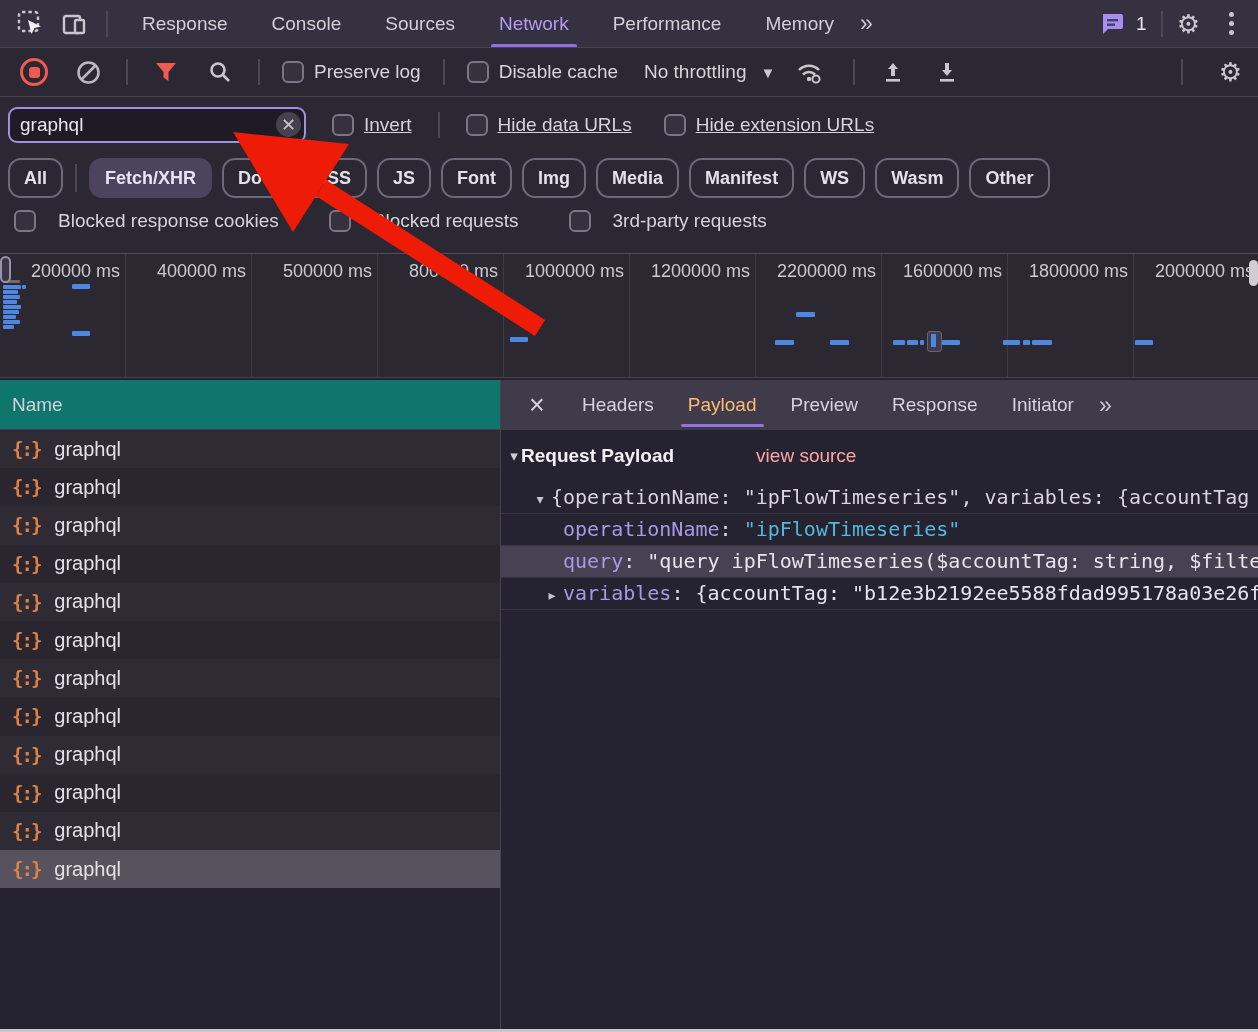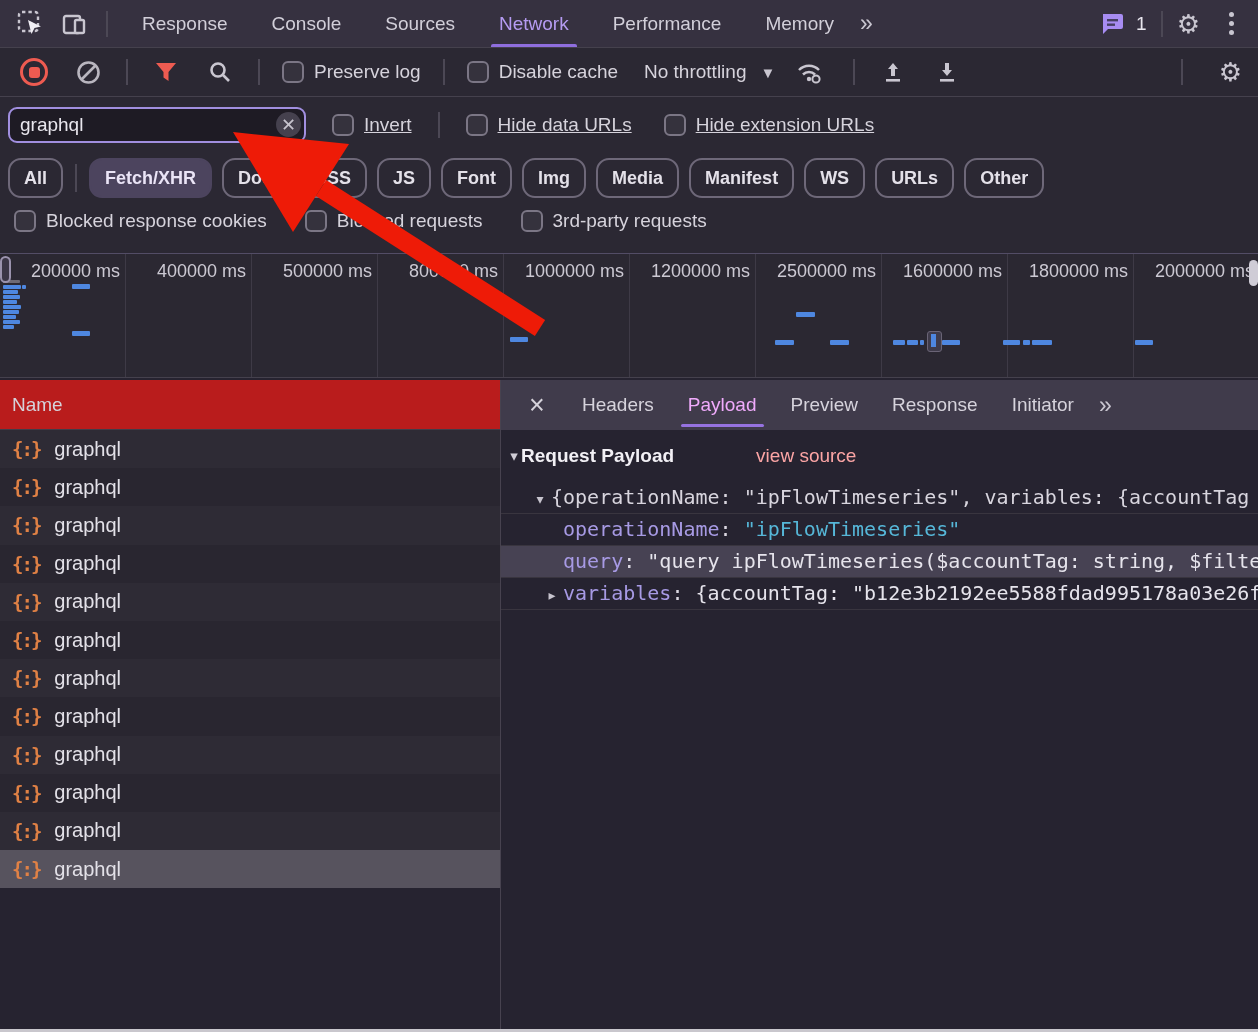--- a/index.html
+++ b/index.html
@@ -47,50 +47,50 @@
   .clear-btn{position:absolute;right:5px;top:5px;width:25px;height:25px;border-radius:50%;background:#45414e;color:#c6c3cd;
     display:flex;align-items:center;justify-content:center;font-size:18px;line-height:1;}
   .frow1 .cb{margin-left:26px;}
   .frow1 .lbl{margin:0 18px 0 10px;white-space:nowrap;color:#d6d3dc;text-decoration:underline;}
   .frow1 .vdiv{margin:0 8px;}
   .frow2{position:absolute;left:0;top:61px;width:100%;display:flex;align-items:center;gap:10px;padding-left:8px;box-sizing:border-box;}
   .chip{height:40px;padding:0 14px;display:flex;align-items:center;border:2px solid #6e6879;border-radius:13px;
     color:#e4e1e9;font-weight:700;font-size:18px;box-sizing:border-box;white-space:nowrap;}
   .chip.active{background:#4c445e;border-color:#4c445e;color:#eae4f6;}
   .chipdiv{height:28px;margin:0 2px;}
-  .frow3{position:absolute;left:0;top:113px;width:100%;display:flex;align-items:center;padding-left:14px;box-sizing:border-box;}
+  .frow3{position:absolute;left:0;top:113px;width:100%;display:flex;align-items:center;padding-left:14px;box-sizing:border-box;gap:12px;}
   .frow3 .lbl{margin:0 38px 0 10px;white-space:nowrap;color:#d6d3dc;}
   
   .timeline{position:absolute;left:0;top:254px;width:100%;height:124px;background:#2b2832;border-bottom:1px solid #45414d;
     box-sizing:border-box;overflow:hidden;
     background-image:repeating-linear-gradient(to right,transparent 0 125px,#3e3a46 125px 126px);}
   .tick{position:absolute;top:7px;width:128px;text-align:right;color:#ccc9d3;font-size:18px;white-space:nowrap;}
   .bar{position:absolute;background:#4e87e0;border-radius:1px;}
   .bar.grey{background:#6e6a74;}
   .bar.marker{background:#3f3b4a;border:1px solid #6a6476;border-radius:3px;}
   .bar.marker::after{content:"";position:absolute;left:3px;top:2px;width:5px;height:13px;background:#4e87e0;}
   .brush-left{position:absolute;left:0;top:2px;width:11px;height:27px;border:2px solid #9b93ae;border-radius:6px;background:#3b3646;box-sizing:border-box;}
   .brush-right{position:absolute;left:1249px;top:6px;width:9px;height:26px;border-radius:5px;background:#cfccd6;}
   
   .main{position:absolute;left:0;top:380px;width:100%;height:649px;display:flex;}
   .leftpane{width:501px;flex:none;background:#262330;border-right:1px solid #47424f;box-sizing:border-box;display:flex;flex-direction:column;}
-  .namehdr{height:50px;flex:none;background:#b91c1c;border-bottom:1px solid #413d49;display:flex;align-items:center;
+  .namehdr{height:50px;flex:none;background:#0f766e;border-bottom:1px solid #413d49;display:flex;align-items:center;
     padding-left:12px;color:#d5d2da;box-sizing:border-box;}
   .reqrows{flex:1;overflow:hidden;}
   .reqrow{height:38.2px;display:flex;align-items:center;padding-left:12px;color:#e3e1e8;font-size:20px;box-sizing:border-box;}
   .reqrow:nth-child(odd){background:#2e2b35;}
   .reqrow:nth-child(even){background:#292630;}
   .reqrow.selected{background:#57535e;}
   .braces{font-family:"DejaVu Sans Mono",monospace;color:#e08145;font-size:19px;letter-spacing:-2px;margin-right:14px;font-weight:700;}
   
   .rightpane{flex:1;display:flex;flex-direction:column;background:#262330;min-width:0;}
   .dtabs{height:50px;flex:none;background:#403b4b;display:flex;align-items:stretch;padding-left:16px;box-sizing:border-box;}
   .closex{width:40px;display:flex;align-items:center;justify-content:center;color:#d6d3db;font-size:27px;margin-right:8px;}
   .dtab{position:relative;display:flex;align-items:center;padding:0 17px;color:#d6d3dc;}
-  .dtab.active{color:#f0abfc;}
+  .dtab.active{color:#fdba74;}
   .dtab.active::after{content:"";position:absolute;left:10px;right:10px;bottom:3px;height:3px;background:#9672e0;border-radius:2px;}
   .dtabs .chev{margin-left:8px;align-self:center;}
   .payload{flex:1;overflow:hidden;}
   .psection{display:flex;align-items:center;height:52px;padding-left:6px;}
   .psection .arrow{color:#d0cdd6;font-size:15px;width:14px;text-align:center;}
   .ptitle{font-weight:700;color:#f2f0f5;}
   .viewsrc{color:#fca5a5;margin-left:82px;}
   .prow{position:relative;height:31px;line-height:31px;font-family:"DejaVu Sans Mono",monospace;font-size:20px;
     white-space:nowrap;overflow:hidden;border-bottom:1px solid #39353f;color:#dcd9e2;}
   .prow.selected{background:#474253;}
@@ -230,42 +230,42 @@
         <div class="vdiv chipdiv"></div>
         <div class="chip active">Fetch/XHR</div>
         <div class="chip">Doc</div>
         <div class="chip">CSS</div>
         <div class="chip">JS</div>
         <div class="chip">Font</div>
         <div class="chip">Img</div>
         <div class="chip">Media</div>
         <div class="chip">Manifest</div>
         <div class="chip">WS</div>
-        <div class="chip">URLs</div>
+        <div class="chip">Wasm</div>
         <div class="chip">Other</div>
       </div>
     <div class="frow3">
       <span class="cb"></span>
       <span class="lbl">Blocked response cookies</span>
       <span class="cb"></span>
       <span class="lbl">Blocked requests</span>
       <span class="cb"></span>
       <span class="lbl">3rd-party requests</span>
     </div>
   </div>
 
   <div class="timeline">
     <div>
         <span class="tick" style="left: -8px;">200000 ms</span>
         <span class="tick" style="left: 118px;">400000 ms</span>
         <span class="tick" style="left: 244px;">500000 ms</span>
         <span class="tick" style="left: 370px;">800000 ms</span>
         <span class="tick" style="left: 496px;">1000000 ms</span>
         <span class="tick" style="left: 622px;">1200000 ms</span>
-        <span class="tick" style="left: 748px;">2500000 ms</span>
+        <span class="tick" style="left: 748px;">2200000 ms</span>
         <span class="tick" style="left: 874px;">1600000 ms</span>
         <span class="tick" style="left: 1000px;">1800000 ms</span>
         <span class="tick" style="left: 1126px;">2000000 ms</span>
       </div>
     <div>
         <div class="bar grey" style="left: 3px; top: 26px; width: 17px; height: 3px;"></div>
         <div class="bar" style="left: 3px; top: 31px; width: 18px; height: 4px;"></div>
         <div class="bar" style="left: 22px; top: 31px; width: 4px; height: 4px;"></div>
         <div class="bar" style="left: 3px; top: 36px; width: 15px; height: 4px;"></div>
         <div class="bar" style="left: 3px; top: 41px; width: 17px; height: 4px;"></div>

